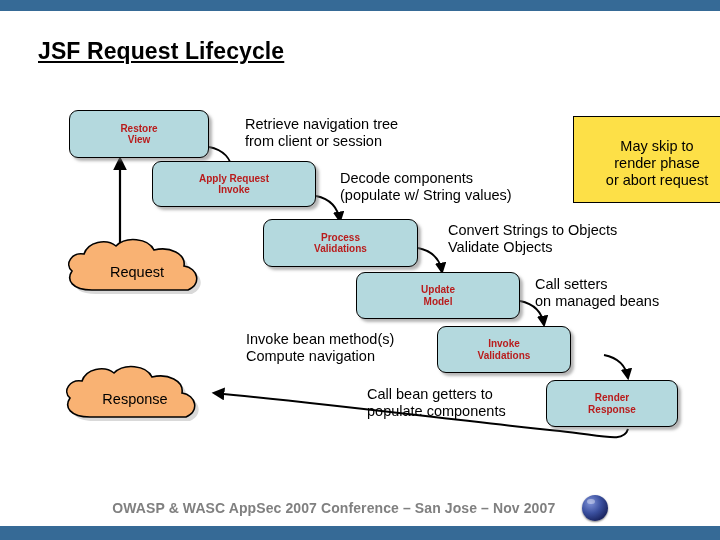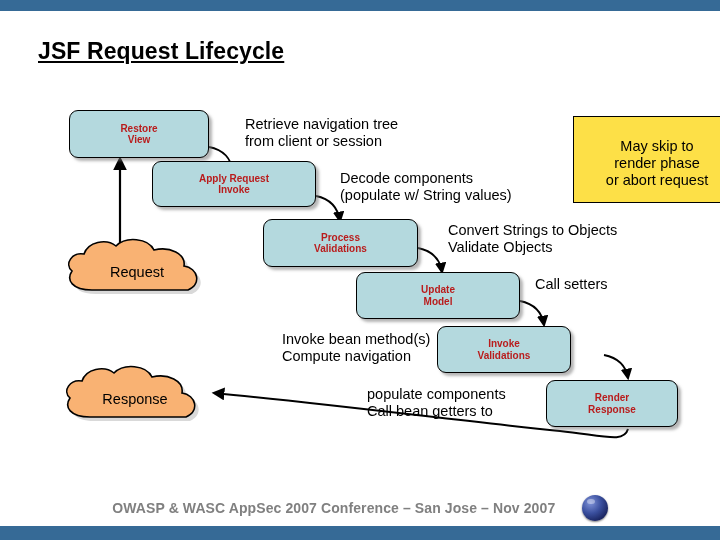--- a/index.html
+++ b/index.html
@@ -197,30 +197,31 @@
     <div>(populate w/ String values)</div>
   </div>
 
   <div class="note" style="left:448px;top:222px;">
     <div>Convert Strings to Objects</div>
     <div>Validate Objects</div>
   </div>
 
   <div class="note" style="left:535px;top:276px;">
     <div>Call setters</div>
-  </div>
-
-  <div class="note" style="left:246px;top:331px;margin-left:36px;">
+    <div>on managed beans</div>
+  </div>
+
+  <div class="note" style="left:246px;top:331px;">
     <div>Invoke bean method(s)</div>
     <div>Compute navigation</div>
   </div>
 
   <div class="note" style="left:367px;top:386px;">
+    <div>Call bean getters to</div>
     <div>populate components</div>
-    <div>Call bean getters to</div>
   </div>
 
   <div class="legend">
     <div style="height:18px;"></div>
     <div class="ltext">May skip to</div>
     <div class="ltext">render phase</div>
     <div class="ltext">or abort request</div>
   </div>
 
   <div class="footer">

